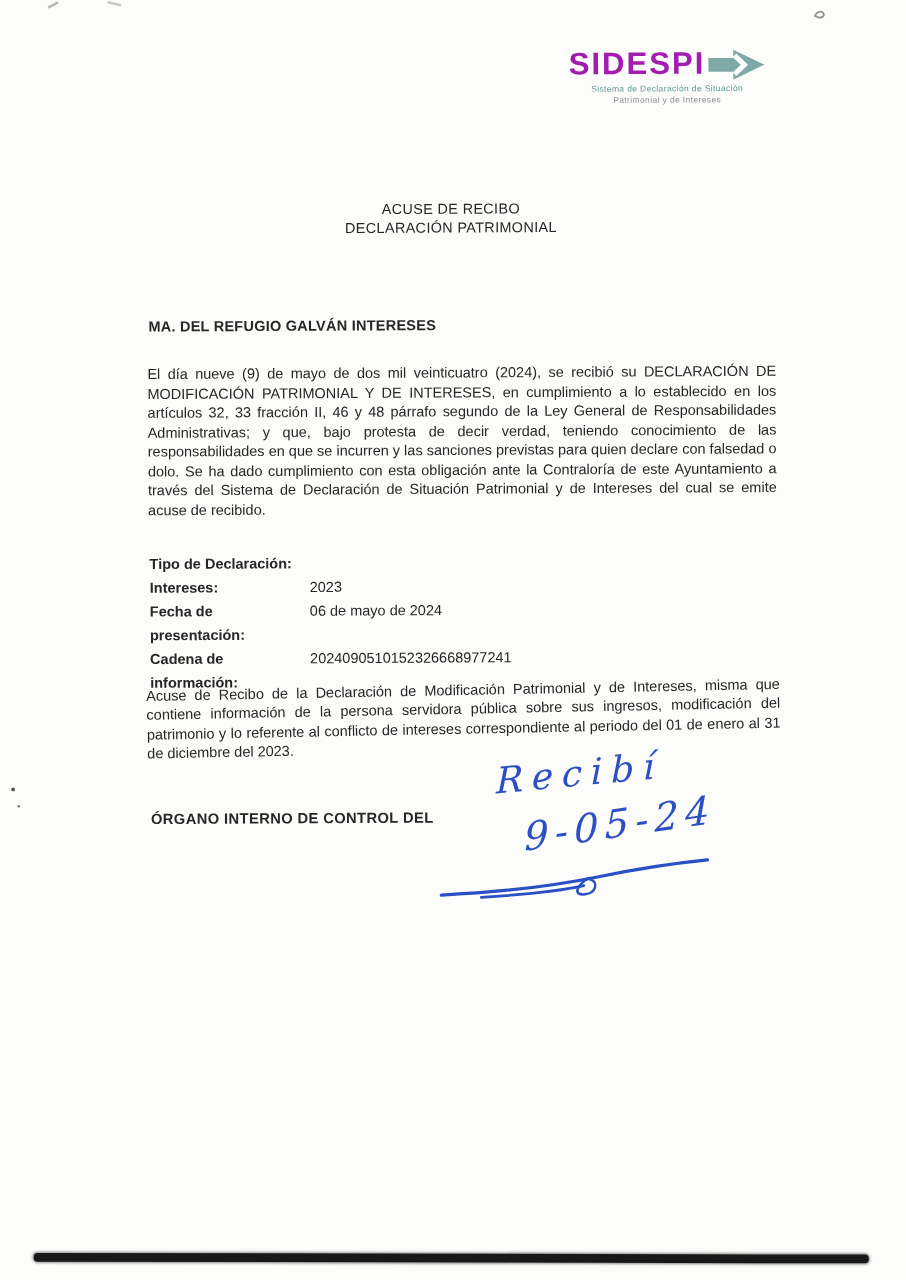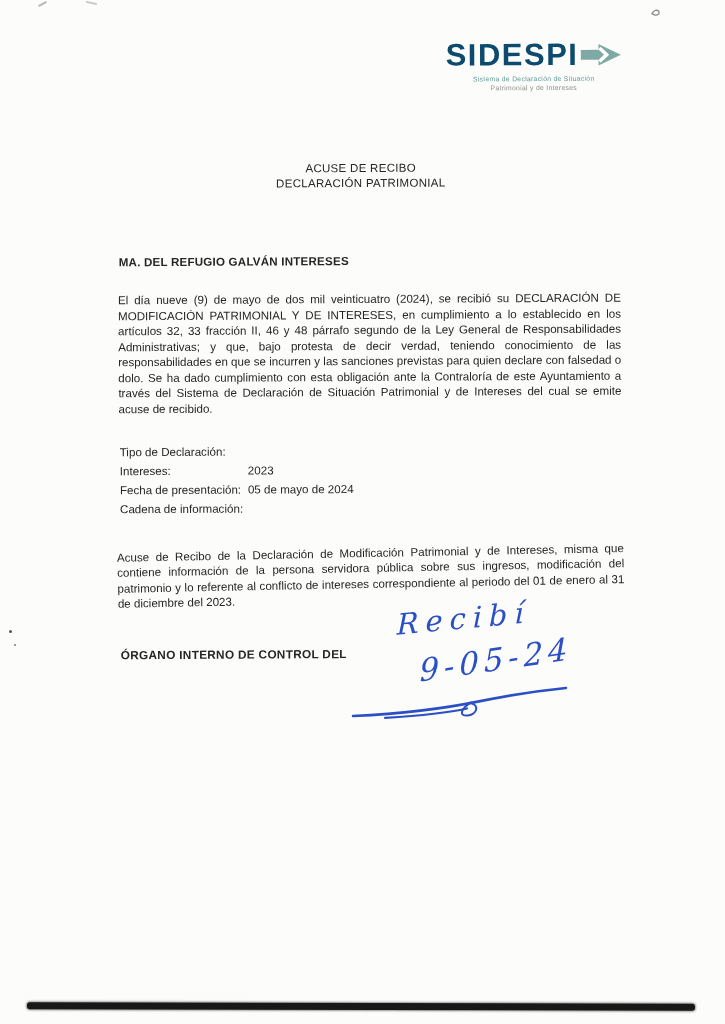--- a/index.html
+++ b/index.html
@@ -11,41 +11,41 @@
     background:#fcfcfa;
     font-family:"Liberation Sans", sans-serif;
     color:#262626;
     overflow:hidden;
   }
   .doc { position:absolute; inset:0; transform:rotate(-0.3deg); }
 
   
   .logo { position:absolute; top:38px; left:448px; width:176px; text-align:center; }
   .logo-row { display:flex; align-items:center; justify-content:center; gap:2px; }
-  .logo-text { font-size:31px; font-weight:bold; color:#0c4a6e; letter-spacing:1.5px; }
+  .logo-text { font-size:25px; font-weight:bold; color:#a21caf; letter-spacing:1.5px; }
   .logo-sub { font-size:6.8px; line-height:8.5px; letter-spacing:0.3px; margin-top:2px; }
   .logo-sub .l1 { color:#5d9a96; display:block; }
   .logo-sub .l2 { color:#8a8f8e; display:block; }
 
   
   .title-block { position:absolute; top:161px; left:0; width:100%; text-align:center;
                  font-size:11.5px; line-height:14.5px; letter-spacing:0.3px; }
 
   
   .recipient { position:absolute; top:254px; left:120px; font-weight:bold;
                font-size:11.6px; line-height:14.5px; letter-spacing:0.2px; }
 
   
   .body-par { position:absolute; top:291px; left:119px; width:503px;
               font-size:11.6px; line-height:15.5px; text-align:justify; }
 
   
   .fields { position:absolute; top:441px; left:120px; font-size:11.6px; }
   .field-row { display:flex; line-height:19px; }
-  .field-label { font-weight:normal; width:128px; flex:0 0 128px; }
+  .field-label { font-weight:bold; width:128px; flex:0 0 128px; }
   .field-value { }
 
   
   .closing-par { position:absolute; top:545px; left:117px; width:507px;
                  font-size:11.6px; line-height:15.3px; text-align:justify;
                  transform:rotate(-0.8deg); }
 
   
   .signature { position:absolute; top:647px; left:120px; font-weight:bold;
                font-size:11.8px; letter-spacing:0.3px; }
@@ -117,24 +117,25 @@
     <div class="fields">
       <div class="field-row">
         <span class="field-label">Tipo de Declaración:</span>
       </div>
       <div class="field-row">
         <span class="field-label">Intereses:</span>
         <span class="field-value">2023</span>
       </div>
       <div class="field-row">
         <span class="field-label">Fecha de presentación:</span>
-        <span class="field-value">05 de mayo de 2024</span>
+        <span class="field-value">06 de mayo de 2024</span>
       </div>
       <div class="field-row">
         <span class="field-label">Cadena de información:</span>
+        <span class="field-value">2024090510152326668977241</span>
       </div>
     </div>
 
     <p class="closing-par">Acuse de Recibo de la Declaración de Modificación Patrimonial y de Intereses, misma que contiene información de la persona servidora pública sobre sus ingresos, modificación del patrimonio y lo referente al conflicto de intereses correspondiente al periodo del 01 de enero al 31 de diciembre del 2023.</p>
 
     <div class="signature">ÓRGANO INTERNO DE CONTROL DEL</div>
 
     <div class="hw hw1">Recibí</div>
     <div class="hw hw2">9-05-24</div>
     <div class="hw-underline">

